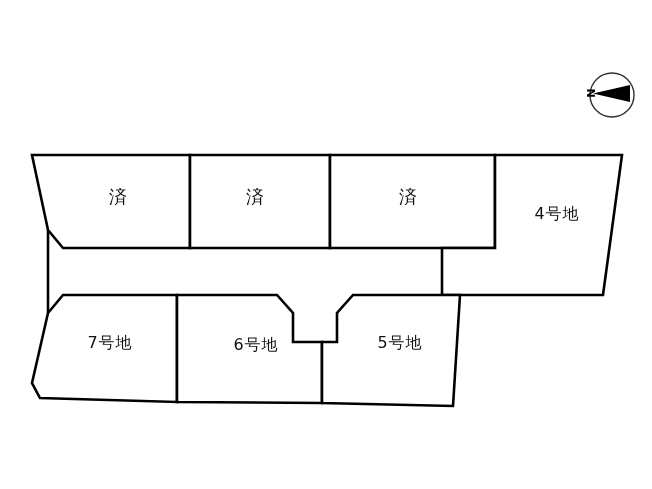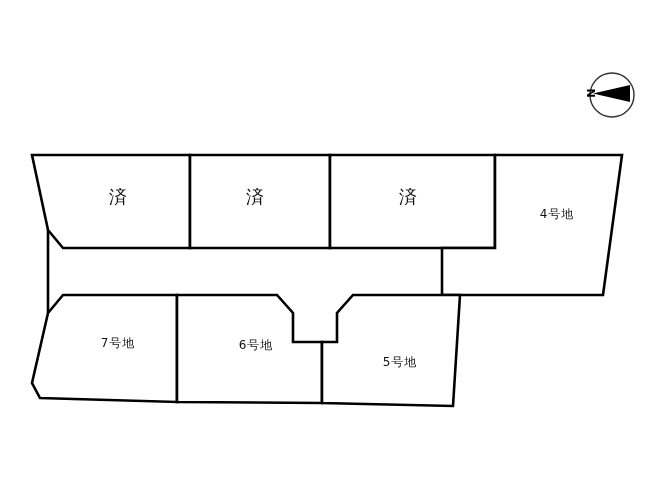--- a/index.html
+++ b/index.html
@@ -19,21 +19,21 @@
     position: absolute;
     left: 0;
     top: 0;
   }
   .plot-label {
     position: absolute;
     transform: translate(-50%, -50%);
     color: #111111;
     white-space: nowrap;
     letter-spacing: 1px;
-    font-size: 12px;
+    font-size: 16px;
   }
   .plot-label.sold {
     font-size: 18px;
     letter-spacing: 0;
   }
 </style>
 </head>
 <body>
 
 <div class="canvas">
@@ -57,17 +57,17 @@
       <circle cx="612" cy="95" r="22" fill="#ffffff" stroke="#333333" stroke-width="1.4"></circle>
       <polygon points="593,93.5 630,85 630,102" fill="#000000" stroke="none"></polygon>
       <text x="590" y="93" font-size="11" font-weight="bold" fill="#000000" text-anchor="middle" dominant-baseline="central" transform="rotate(90 590 93)">N</text>
     </g>
   </svg>
 
   <div class="plot-label sold" style="left:118px; top:197px;">済</div>
   <div class="plot-label sold" style="left:255px; top:197px;">済</div>
   <div class="plot-label sold" style="left:408px; top:197px;">済</div>
   <div class="plot-label" style="left:557px; top:214px;">4号地</div>
-  <div class="plot-label" style="left:400px; top:362px;">5号地</div>
+  <div class="plot-label" style="left:400px; top:343px;">5号地</div>
   <div class="plot-label" style="left:256px; top:345px;">6号地</div>
-  <div class="plot-label" style="left:118px; top:343px;">7号地</div>
+  <div class="plot-label" style="left:110px; top:343px;">7号地</div>
 
 </div>
 
 </body></html>

